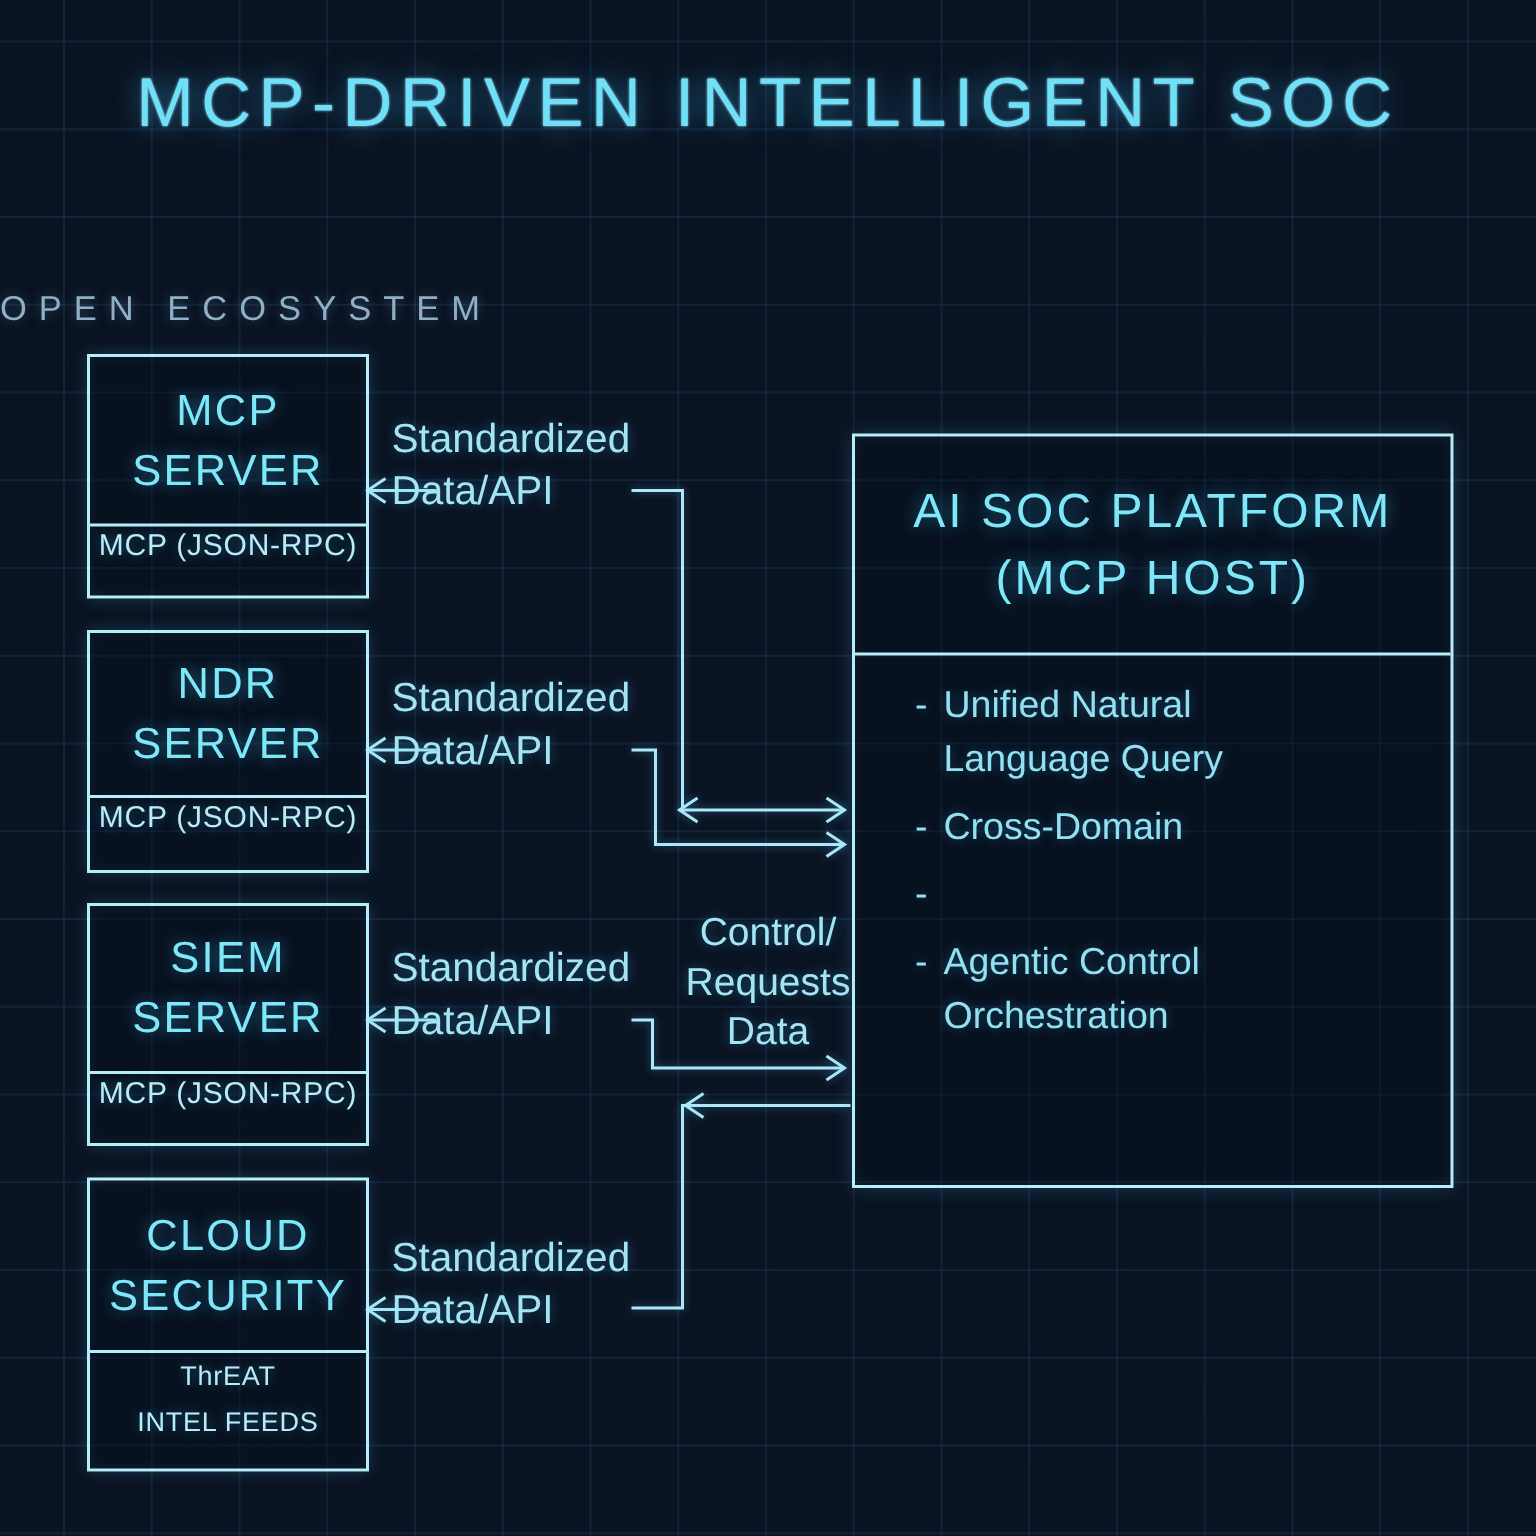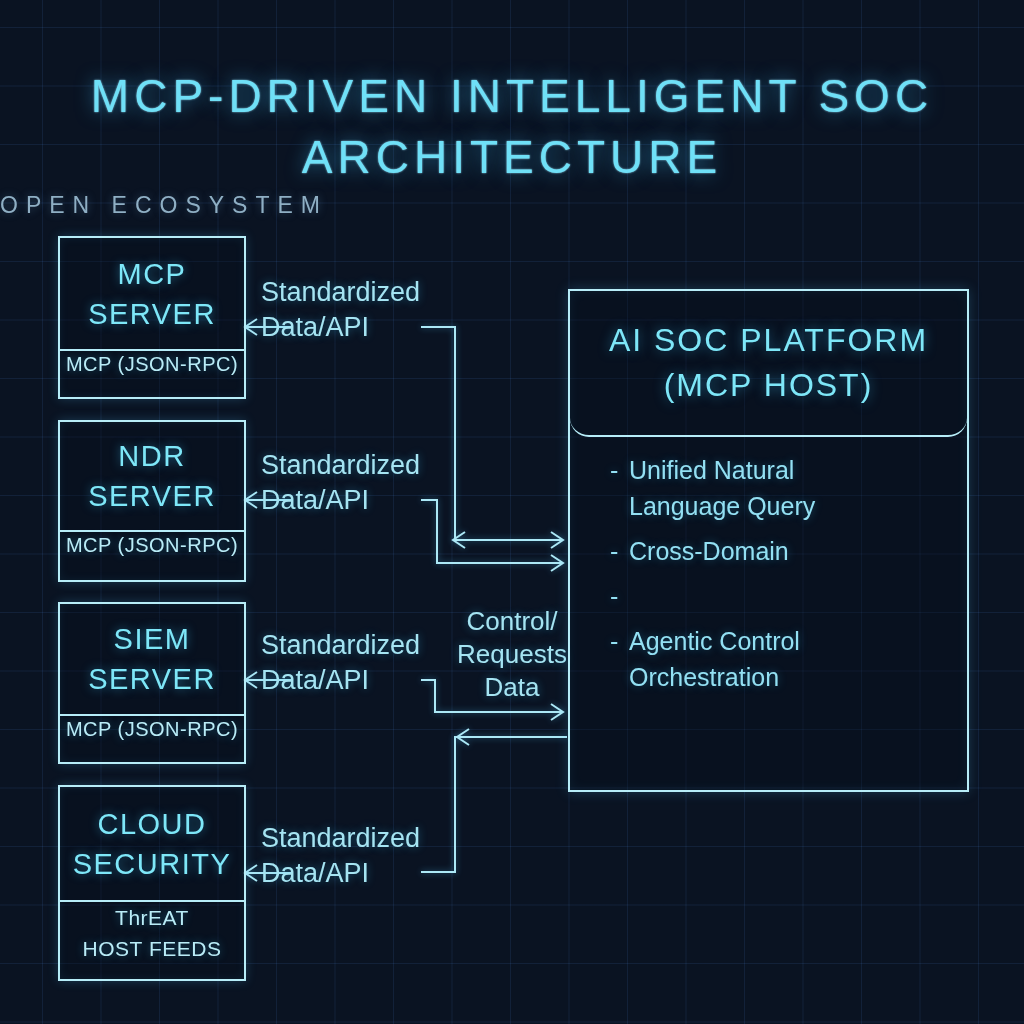--- a/index.html
+++ b/index.html
@@ -8,21 +8,21 @@
     background-color:#0a1322;
     background-image:
       linear-gradient(rgba(70,130,215,0.13) 1px, transparent 1px),
       linear-gradient(90deg, rgba(70,130,215,0.13) 1px, transparent 1px);
     background-size:58.5px 58.5px;
     background-position:0 27px, 42px 0;
     font-family:"Liberation Sans", sans-serif;
     color:#a5e4f2;
   }
   .title{
-    position:absolute;top:66px;left:0;width:1024px;text-align:center;
+    position:absolute;top:38px;left:0;width:1024px;text-align:center;
     font-size:46px;line-height:61px;letter-spacing:5px;font-weight:400;
     color:#6fe0f7;
     text-shadow:0 0 18px rgba(60,195,255,.55), 0 0 2px rgba(170,235,255,.9);
     white-space:nowrap;
   }
   .subtitle{
     position:absolute;top:192px;left:0;width:1024px;text-align:left;
     font-size:23px;letter-spacing:8px;color:#8fafc4;
     text-shadow:0 0 8px rgba(120,180,230,.35);
   }
@@ -42,32 +42,32 @@
     font-size:20px;line-height:26px;color:#b9ecf7;letter-spacing:.5px;
     text-shadow:0 0 8px rgba(60,200,255,.4);
   }
   .b1{left:58px;top:236px;width:184px;height:159px}
   .b1 .server-footer{height:46px}
   .b2{left:58px;top:420px;width:184px;height:158px}
   .b2 .server-footer{height:48px}
   .b3{left:58px;top:602px;width:184px;height:158px}
   .b3 .server-footer{height:46px}
   .b4{left:58px;top:785px;width:184px;height:192px}
-  .b4 .server-footer{height:77px;font-size:21px;line-height:31px}
+  .b4 .server-footer{height:77px;font-size:18px;line-height:31px}
   .platform{
     position:absolute;left:568px;top:289px;width:397px;height:499px;
     border:2px solid #b7edf8;display:flex;flex-direction:column;
     box-shadow:0 0 12px rgba(80,200,255,.22), inset 0 0 12px rgba(80,200,255,.08);
     background:rgba(5,14,26,.35);
   }
   .platform-header{
     height:144px;border-bottom:2px solid #b7edf8;
     display:flex;flex-direction:column;justify-content:center;align-items:center;
     font-size:32px;line-height:45px;letter-spacing:2px;color:#7ee7f8;
-    text-shadow:0 0 12px rgba(60,200,255,.5);white-space:nowrap;border-radius:19px;
+    text-shadow:0 0 12px rgba(60,200,255,.5);white-space:nowrap;
   }
   .platform-body{padding:15px 14px 0 40px;}
   .bullet-item{display:flex;align-items:flex-start;margin-bottom:9px;
     font-size:25px;line-height:36px;color:#93e0f3;
     text-shadow:0 0 8px rgba(60,200,255,.35);}
   .bullet-dash{width:19px;flex:0 0 19px;font-size:25px;color:#93e0f3;}
   .conn-label{
     position:absolute;width:180px;
     font-size:27px;line-height:35px;color:#a5e4f2;
     text-shadow:0 0 8px rgba(60,200,255,.4);white-space:nowrap;
@@ -89,21 +89,20 @@
   }
   .connectors path,.connectors polyline{stroke:#ace8f6;stroke-width:2;fill:none;}
 </style>
 </head>
 <body>
 
 <div class="canvas">
 
   <div class="title">
     <div>MCP-DRIVEN INTELLIGENT SOC</div>
-    <div>ARCHITECTURE</div>
   </div>
 
   <div class="subtitle">OPEN ECOSYSTEM</div>
 
   <svg class="connectors" viewBox="0 0 1024 1024">
     <g>
       <path d="M245 327 H291"></path>
       <polyline points="257,319 245,327 257,335"></polyline>
       <path d="M421 327 H455 V539"></path>
       <path d="M453 540 H563"></path>
@@ -160,21 +159,21 @@
     </div>
   </div>
 
   <div class="server-box b4">
     <div class="server-title">
       <div>CLOUD</div>
       <div>SECURITY</div>
     </div>
     <div class="server-footer">
       <div>ThrEAT</div>
-      <div>HOST FEEDS</div>
+      <div>INTEL FEEDS</div>
     </div>
   </div>
 
   <div class="conn-label l1">
     <div>Standardized</div>
     <div>Data/API</div>
   </div>
   <div class="conn-label l2">
     <div>Standardized</div>
     <div>Data/API</div>

